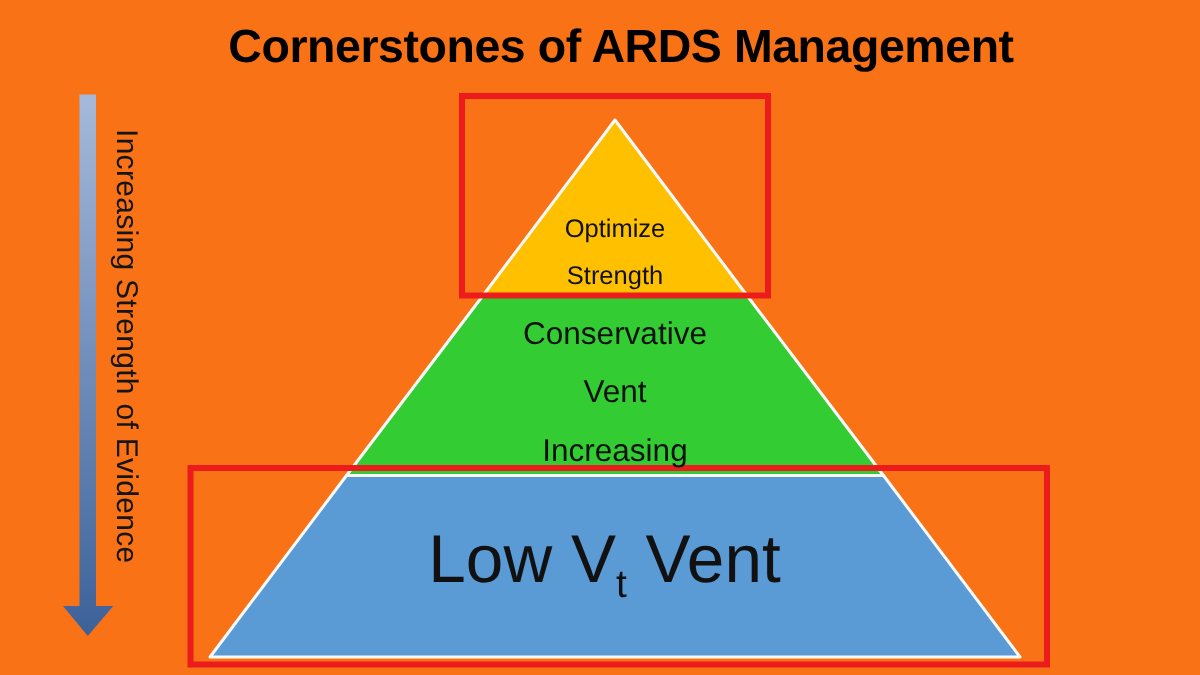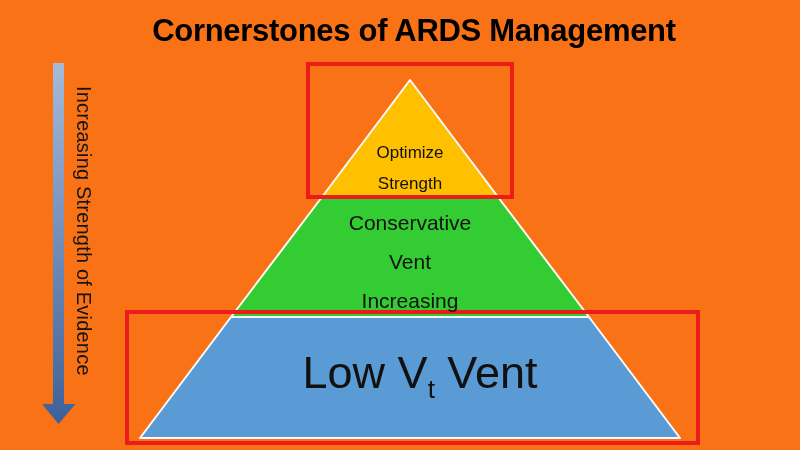--- a/index.html
+++ b/index.html
@@ -18,21 +18,21 @@
   }
   .v-label{
     position:absolute;left:72px;top:86px;height:320px;
     writing-mode:vertical-rl;
     font-size:20px;color:#151515;letter-spacing:0.2px;
     white-space:nowrap;
   }
   .tier-text{position:absolute;text-align:center;color:#111;}
   .tier-top{left:330px;top:137px;width:160px;font-size:17px;line-height:31px;}
   .tier-mid{left:285px;top:203px;width:250px;font-size:21px;line-height:39px;}
-  .tier-bottom{left:220px;top:347px;width:400px;font-size:45px;line-height:52px;}
+  .tier-bottom{left:203px;top:347px;width:400px;font-size:45px;line-height:52px;}
   .tier-bottom sub{font-size:26px;line-height:0;}
 </style>
 </head>
 <body>
 
 <div class="slide">
 
   <svg class="diagram" width="800" height="450" viewBox="0 0 800 450" xmlns="http://www.w3.org/2000/svg">
     <defs>
       <linearGradient id="arrowGrad" x1="0" y1="0" x2="0" y2="1">

